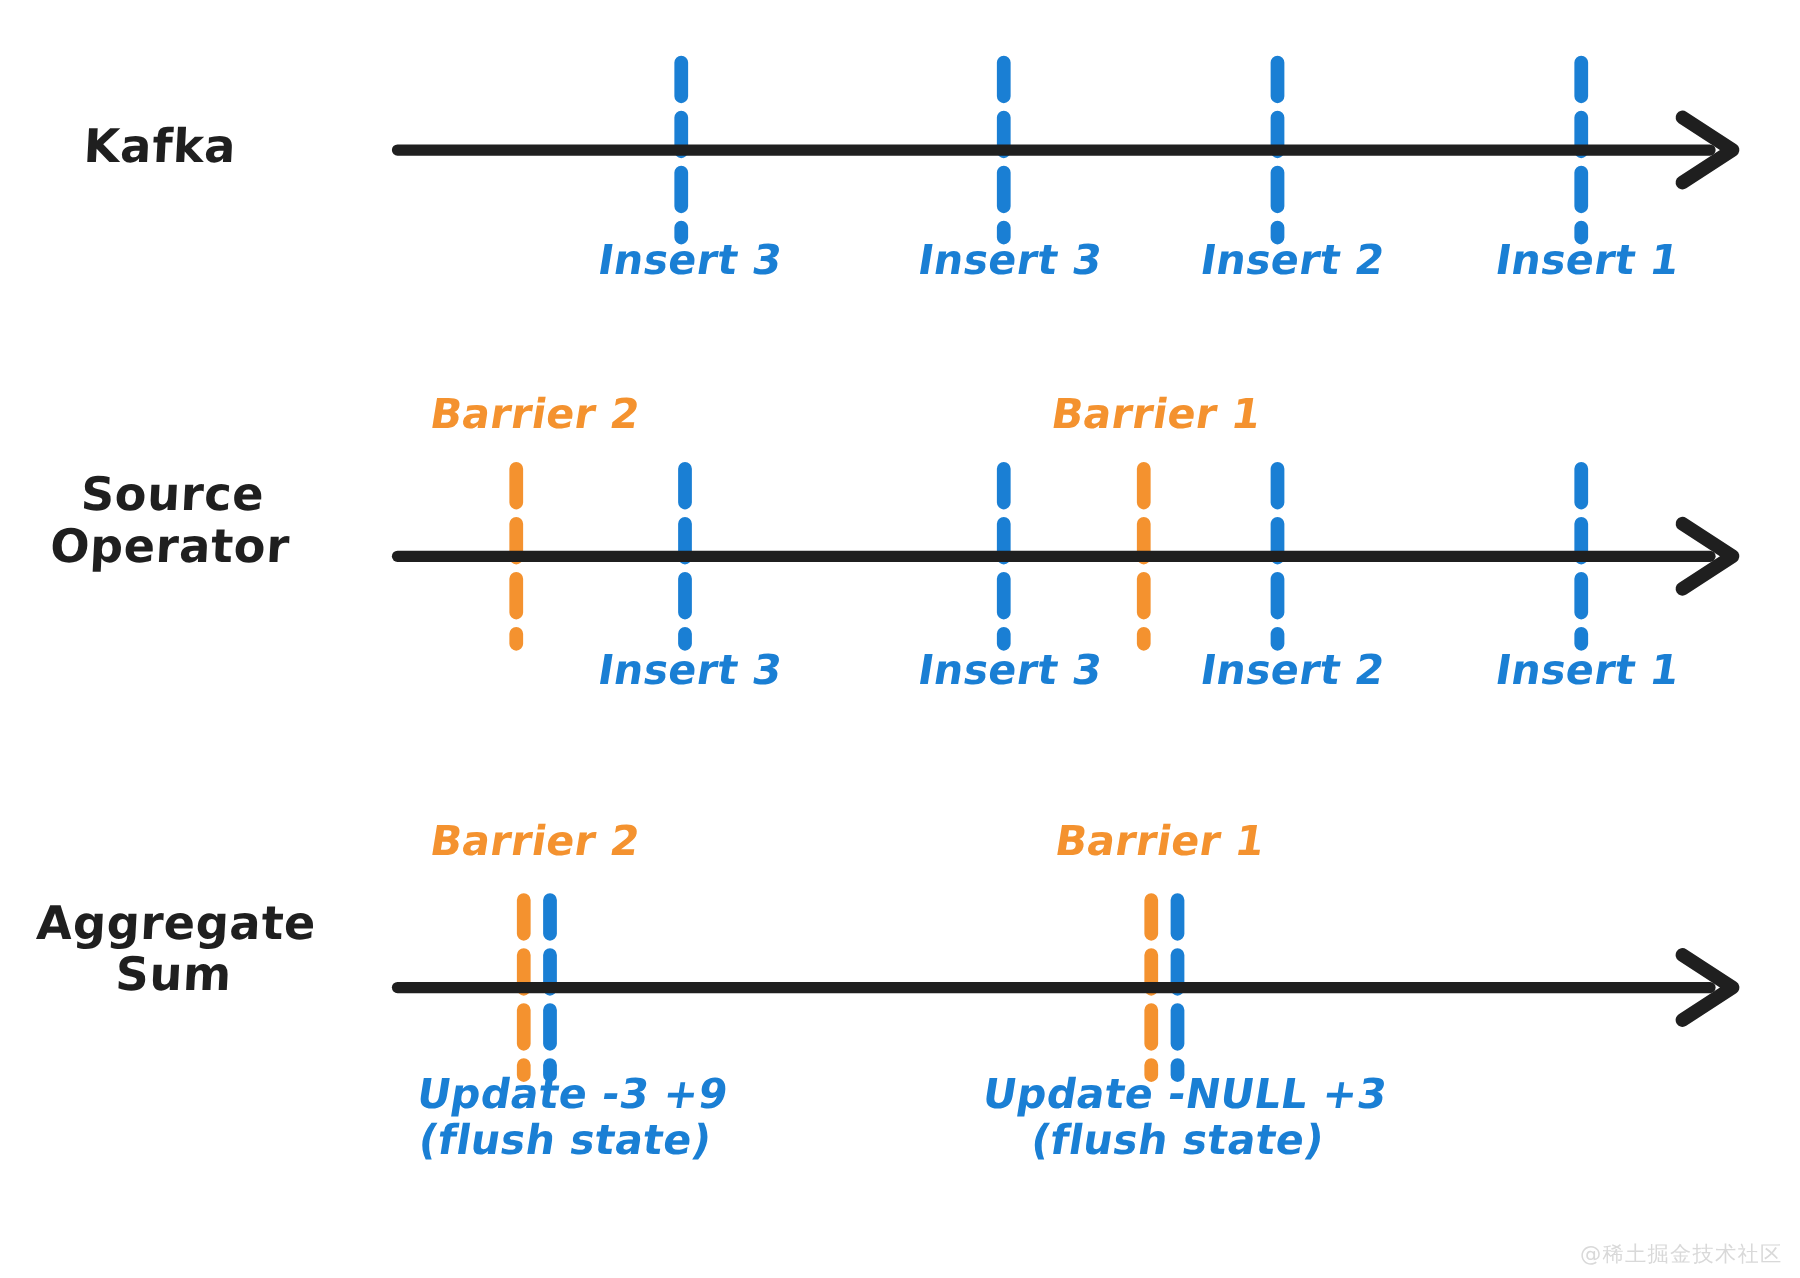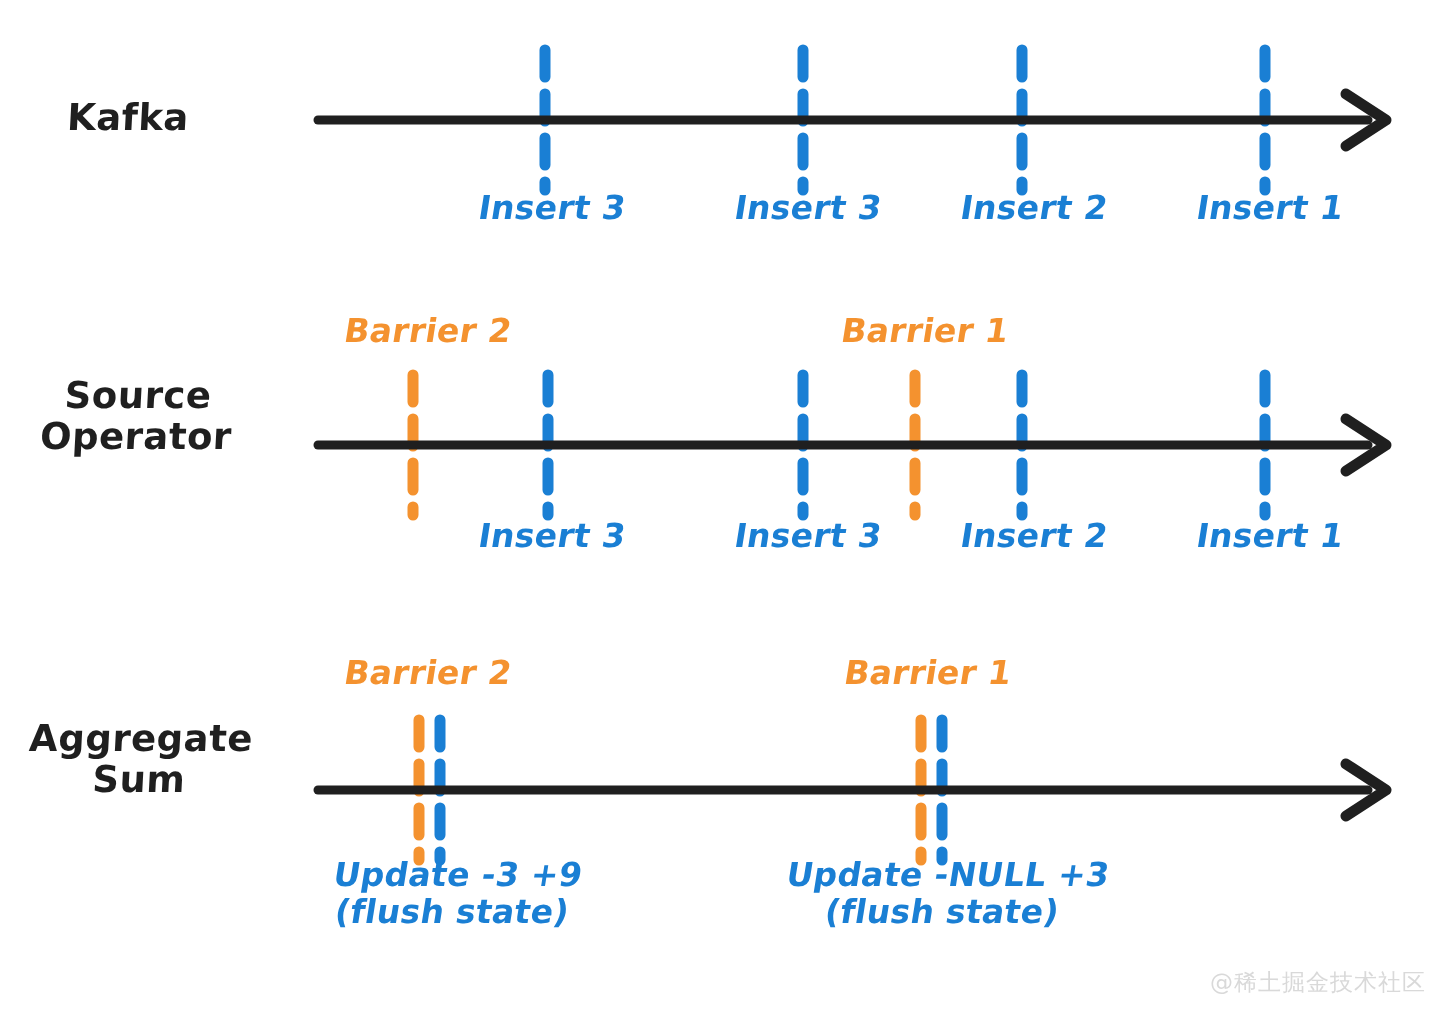--- a/index.html
+++ b/index.html
@@ -51,24 +51,24 @@
     white-space: pre-line;
     transform: translateX(-50%) skewX(-9deg);
     letter-spacing: 0.3px;
   }
   .event-label.blue { color: #1a7fd4; }
   .event-label.orange { color: #f4922f; }
 
   .watermark {
     position: absolute;
     right: 14px;
-    bottom: 24px;
+    bottom: 7px;
     color: #d9d9d9;
     font-family: "DejaVu Sans", sans-serif;
-    font-size: 23px;
+    font-size: 17px;
     letter-spacing: 1px;
     user-select: none;
   }
 </style>
 </head>
 <body>
 
 <div id="diagram-root">
 
   <svg class="axis-svg" viewBox="0 0 1440 1022" xmlns="http://www.w3.org/2000/svg">

